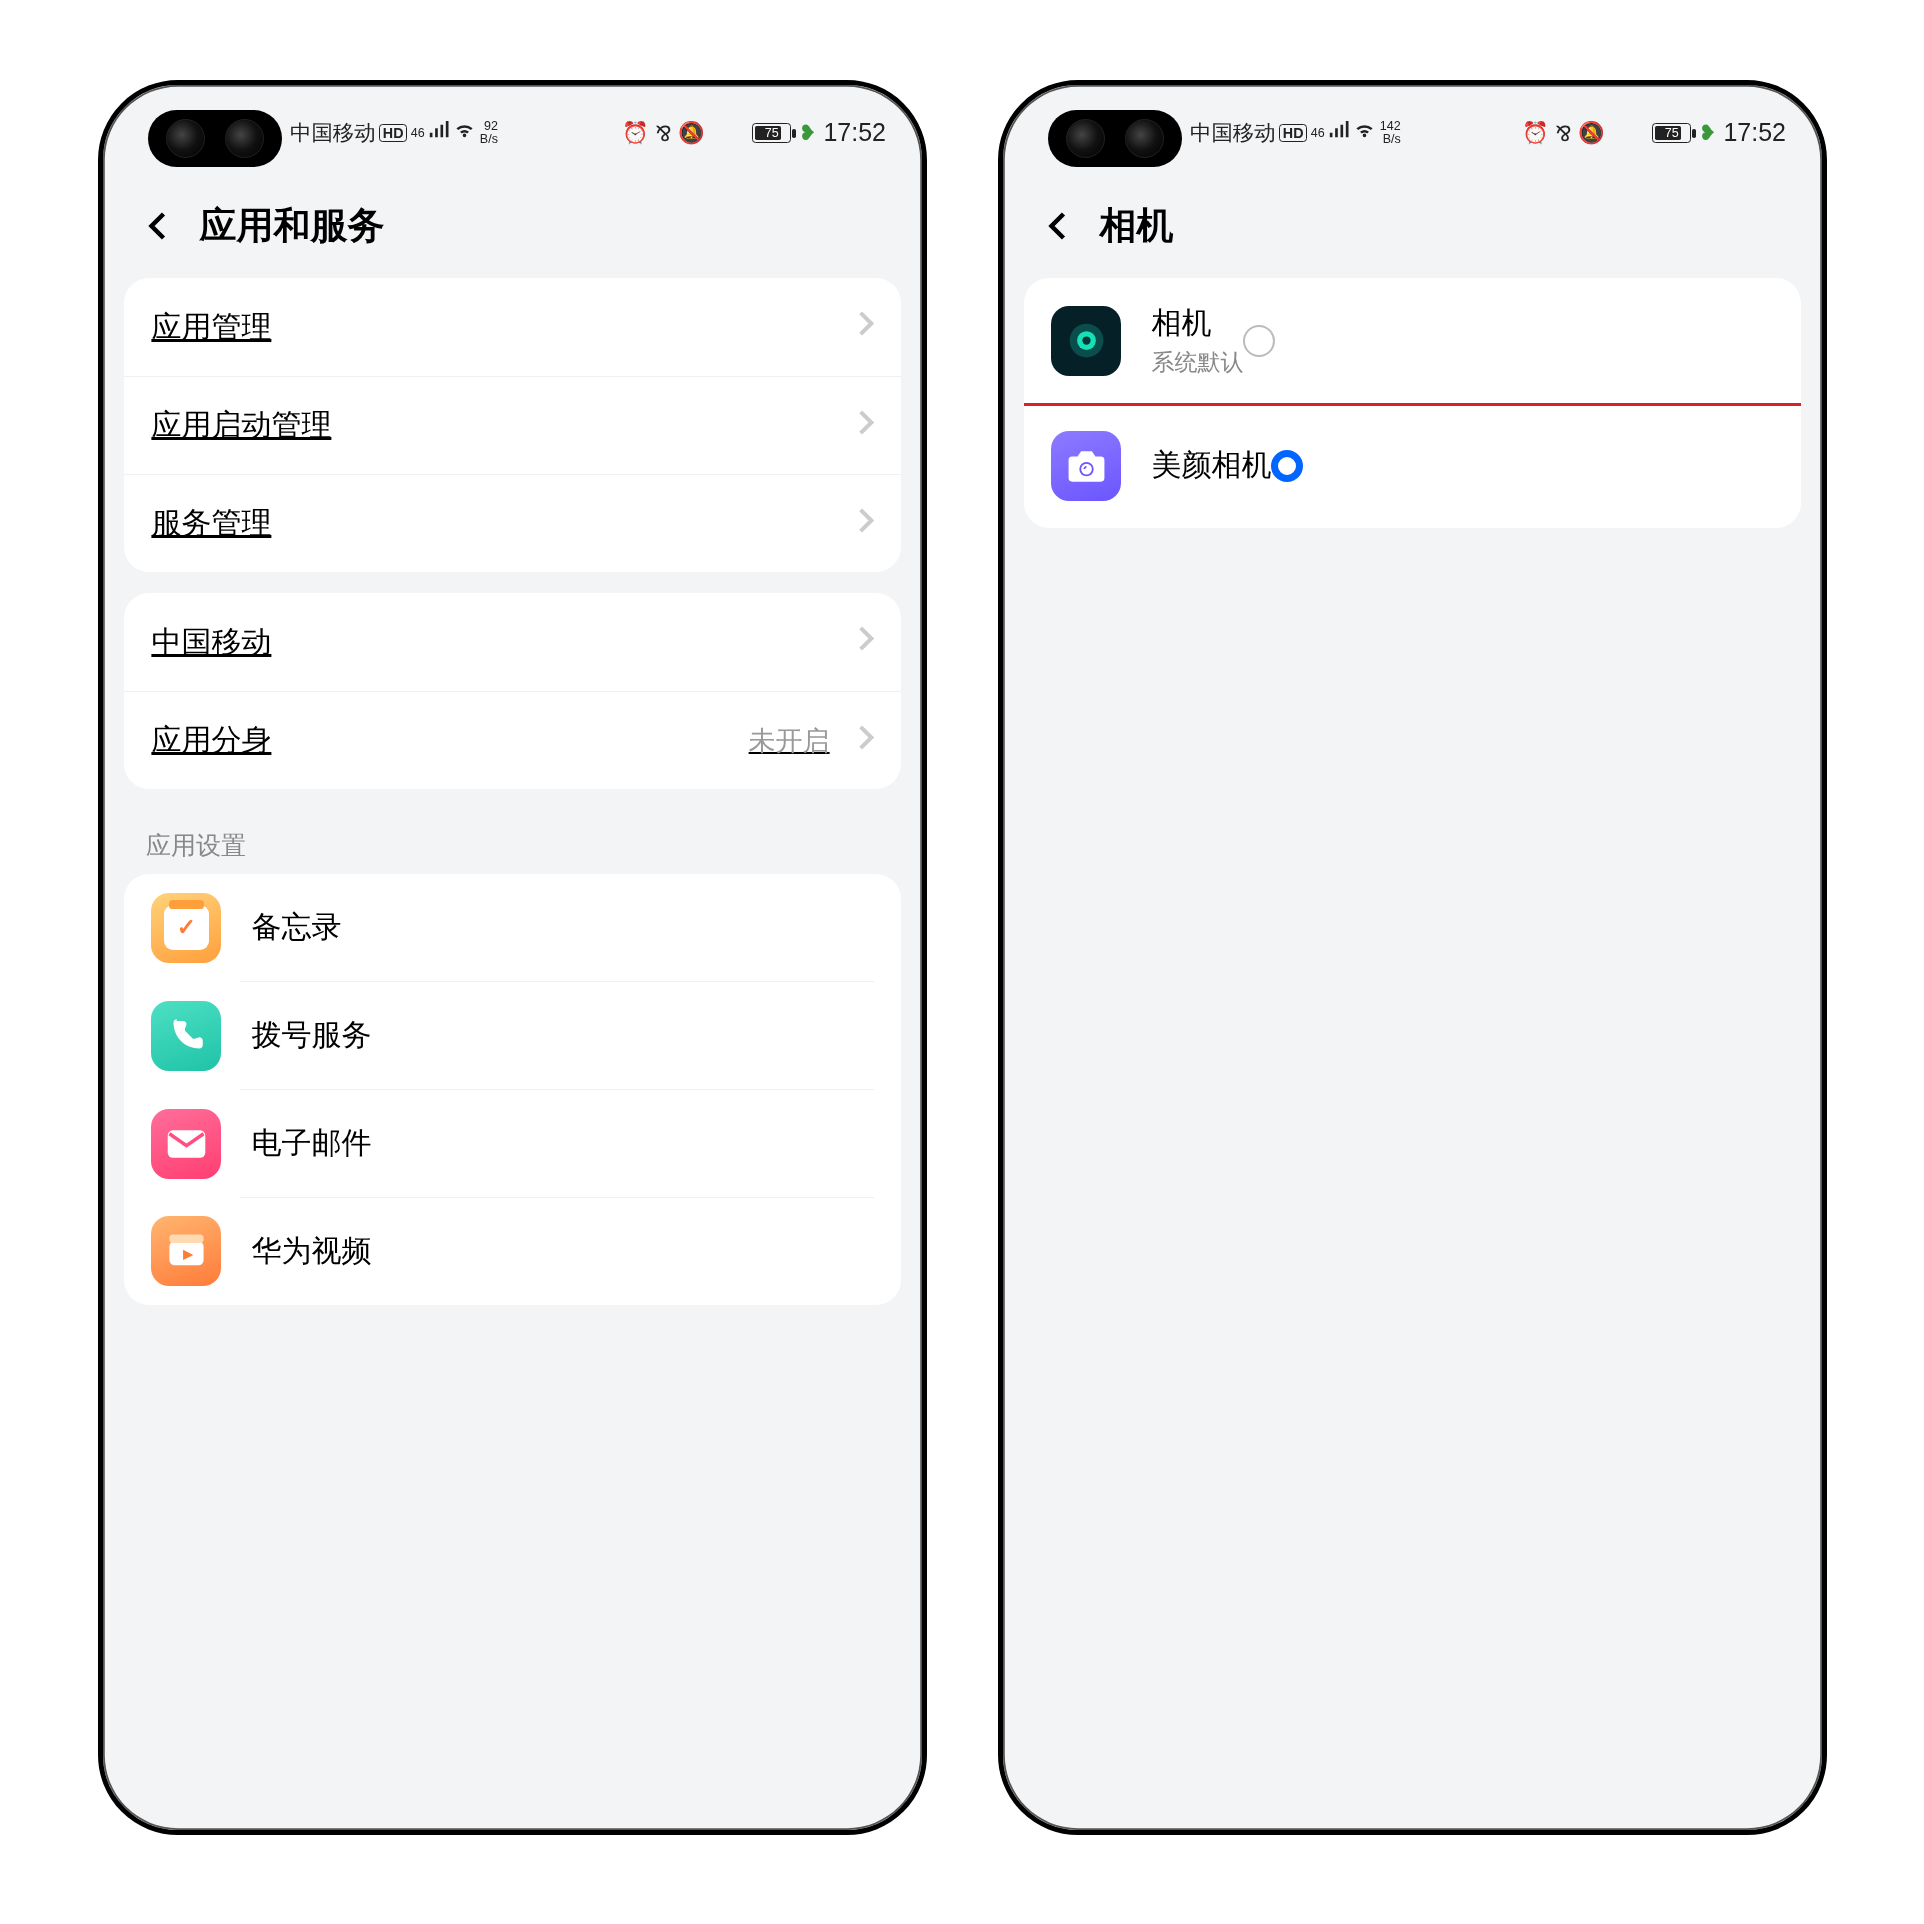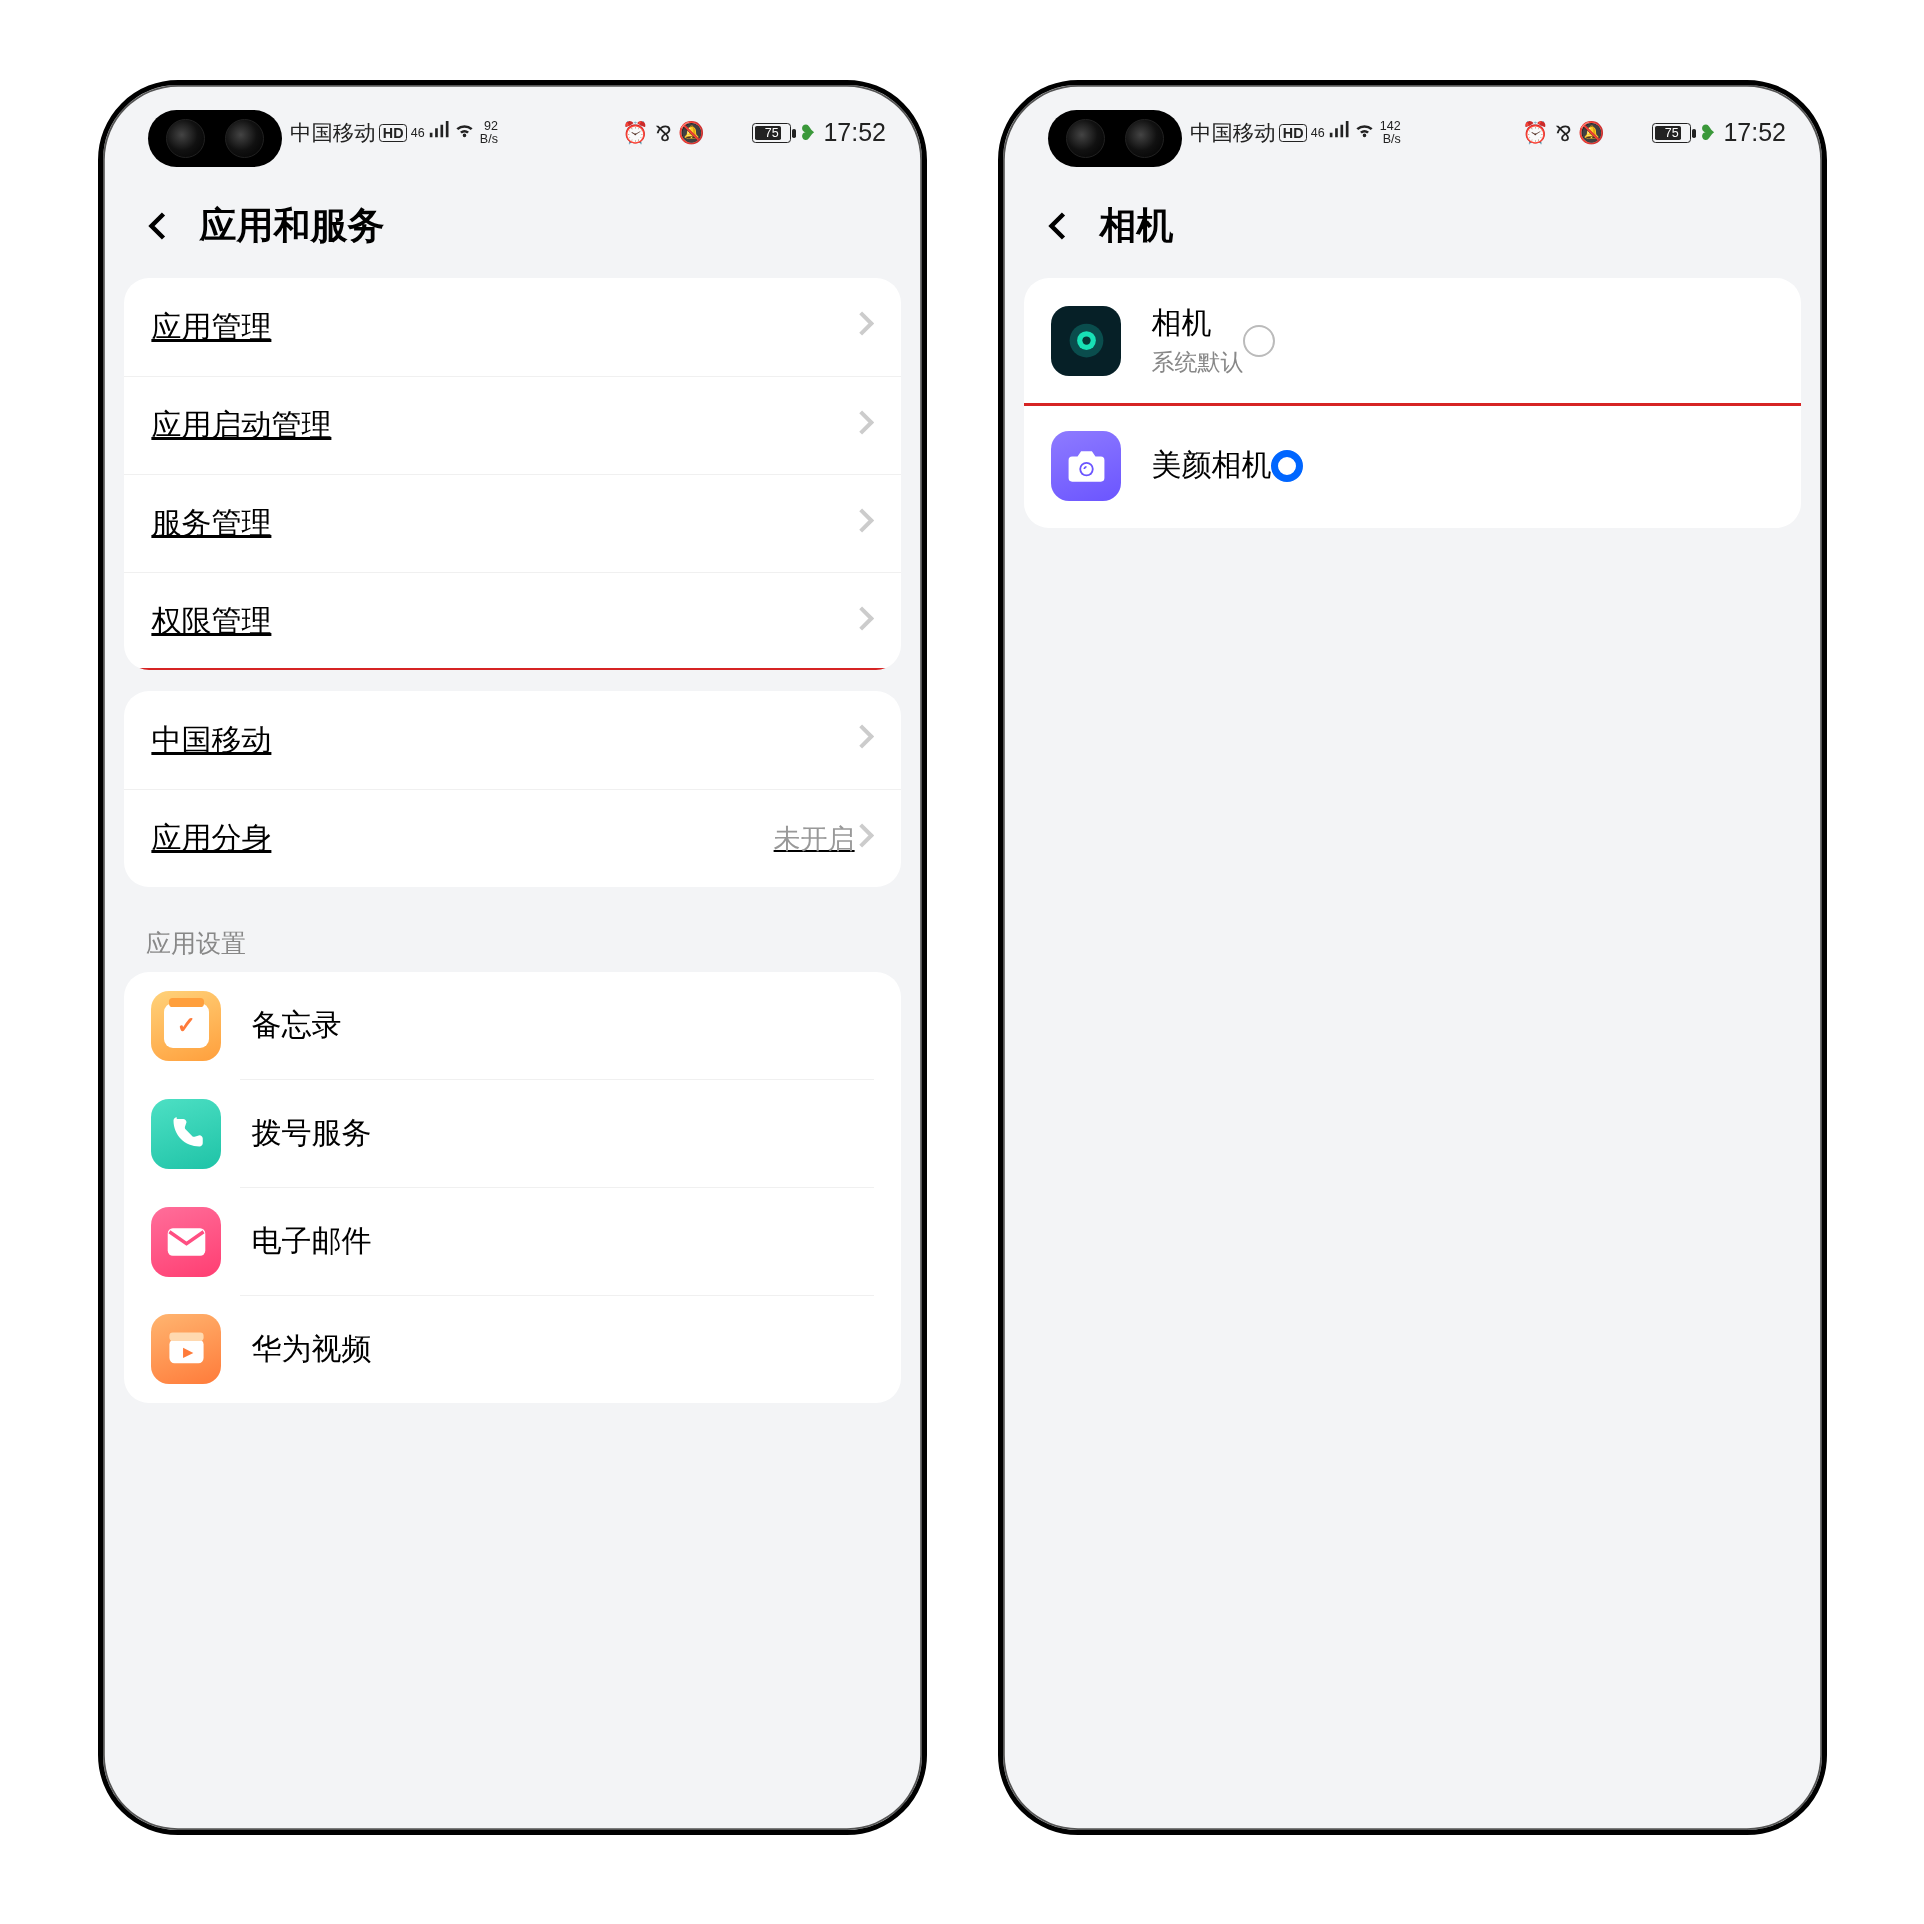--- a/index.html
+++ b/index.html
@@ -117,21 +117,21 @@
   }
   .row + .row { border-top: 0.9px solid #f0f0f0; }
   .row .label {
     font-size: 30px;
     color: #000;
   }
   .row .spacer { flex: 1; }
   .row .value {
     font-size: 27px;
     color: #999;
-    margin-right: 3px;
+    margin-right: 28px;
   }
   .row .chev {
     color: #ccc;
     font-size: 28.5px;
   }
   .row .chev svg { width:16px; height:27px; stroke:#ccc; stroke-width:3; fill:none;}
 
   .section-label {
     font-size: 25px;
     color: #888;
@@ -259,27 +259,20 @@
               <path d="M2 2 L10 10 L2 18"></path>
             </svg></span>
       </div>
       <div class="row">
         <span class="label">服务管理</span>
         <span class="spacer"></span>
         <span class="chev"><svg viewBox="0 0 12 20">
               <path d="M2 2 L10 10 L2 18"></path>
             </svg></span>
       </div>
-      <div class="row">
-        <span class="label">权限管理</span>
-        <span class="spacer"></span>
-        <span class="chev"><svg viewBox="0 0 12 20">
-              <path d="M2 2 L10 10 L2 18"></path>
-            </svg></span>
-      </div>
       <div class="highlight-box" style="left:-5.3px;right:-5.3px;top:390px;height:105px;"></div>
     </div>
 
     <div class="card">
       <div class="row">
         <span class="label">中国移动</span>
         <span class="spacer"></span>
         <span class="chev"><svg viewBox="0 0 12 20">
               <path d="M2 2 L10 10 L2 18"></path>
             </svg></span>

